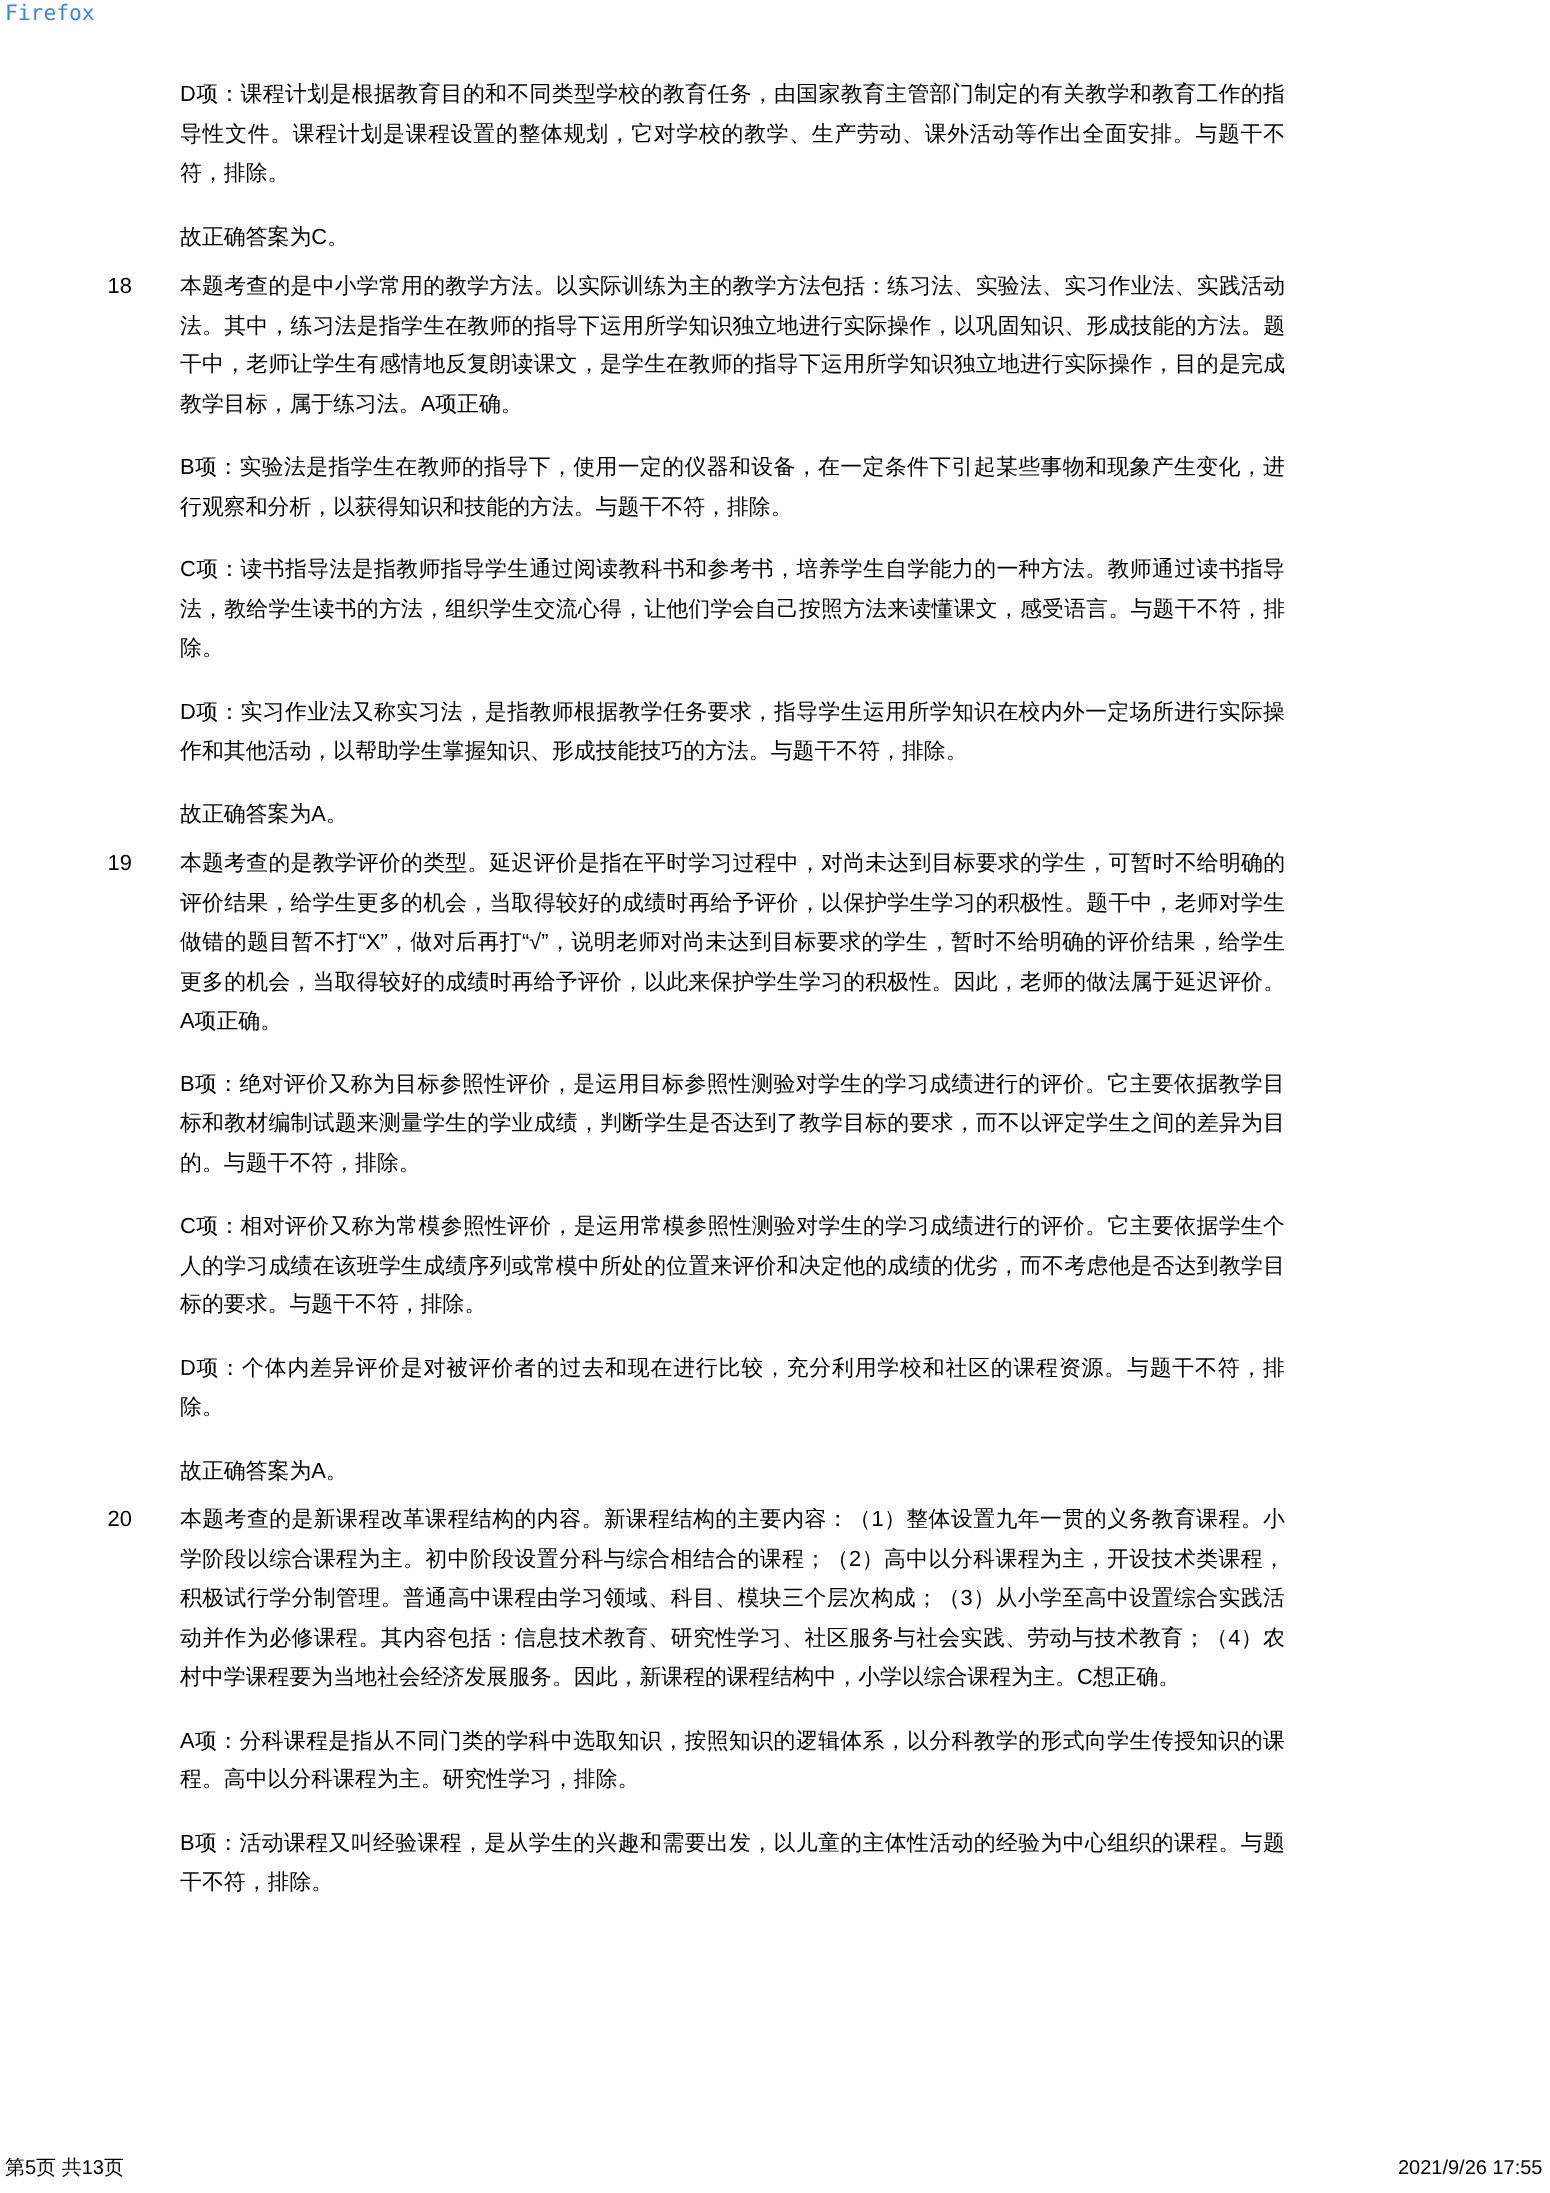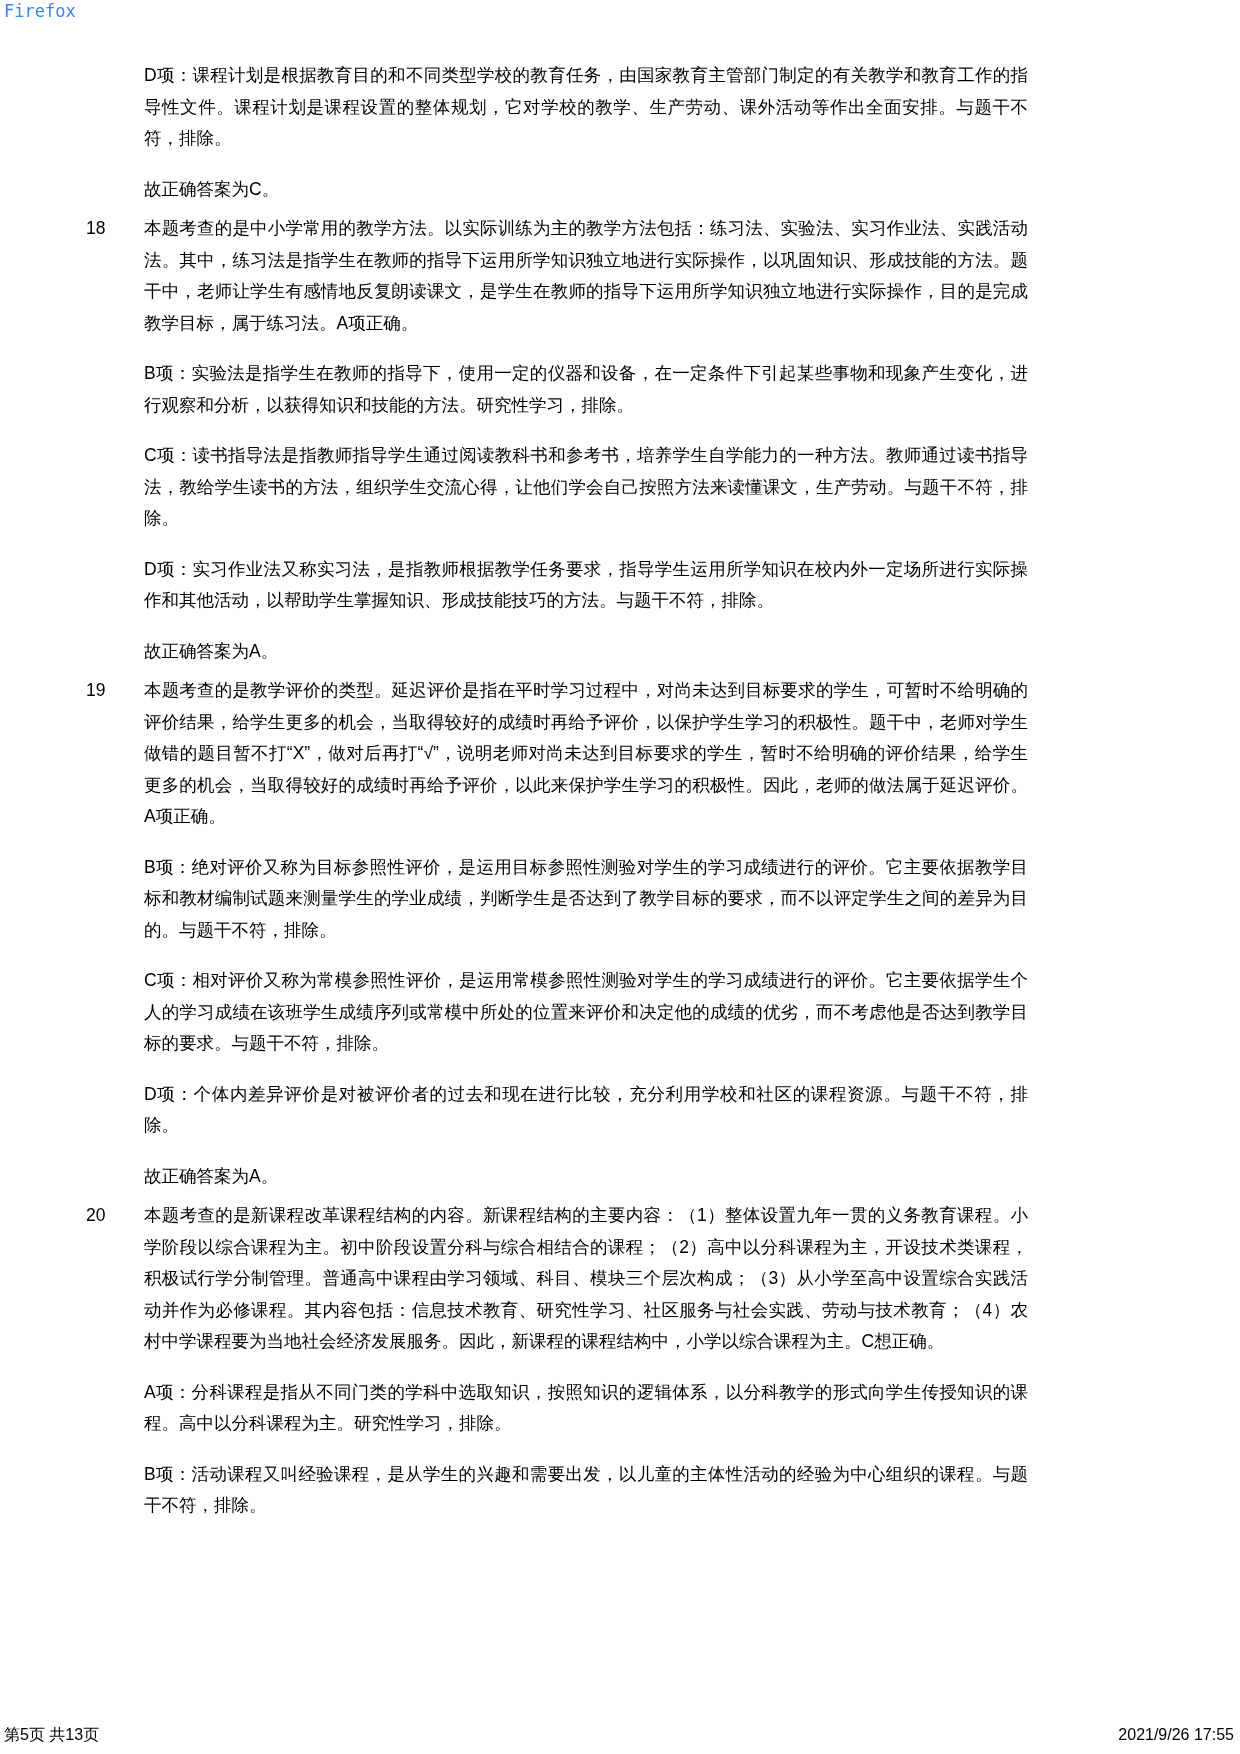--- a/index.html
+++ b/index.html
@@ -127,22 +127,22 @@
 
     <div>
       <p class="para loose first">D项：课程计划是根据教育目的和不同类型学校的教育任务，由国家教育主管部门制定的有关教学和教育工作的指导性文件。课程计划是课程设置的整体规划，它对学校的教学、生产劳动、课外活动等作出全面安排。与题干不符，排除。</p>
       <p class="para loose gap-top">故正确答案为C。</p>
     </div>
 
     <div class="qitem">
       <div class="qnum">18</div>
       <div class="qbody">
         <p class="para para-lead">本题考查的是中小学常用的教学方法。以实际训练为主的教学方法包括：练习法、实验法、实习作业法、实践活动法。其中，练习法是指学生在教师的指导下运用所学知识独立地进行实际操作，以巩固知识、形成技能的方法。题干中，老师让学生有感情地反复朗读课文，是学生在教师的指导下运用所学知识独立地进行实际操作，目的是完成教学目标，属于练习法。A项正确。</p>
-        <p class="para">B项：实验法是指学生在教师的指导下，使用一定的仪器和设备，在一定条件下引起某些事物和现象产生变化，进行观察和分析，以获得知识和技能的方法。研究性学习，排除。</p>
-        <p class="para">C项：读书指导法是指教师指导学生通过阅读教科书和参考书，培养学生自学能力的一种方法。教师通过读书指导法，教给学生读书的方法，组织学生交流心得，让他们学会自己按照方法来读懂课文，生产劳动。与题干不符，排除。</p>
+        <p class="para">B项：实验法是指学生在教师的指导下，使用一定的仪器和设备，在一定条件下引起某些事物和现象产生变化，进行观察和分析，以获得知识和技能的方法。与题干不符，排除。</p>
+        <p class="para">C项：读书指导法是指教师指导学生通过阅读教科书和参考书，培养学生自学能力的一种方法。教师通过读书指导法，教给学生读书的方法，组织学生交流心得，让他们学会自己按照方法来读懂课文，感受语言。与题干不符，排除。</p>
         <p class="para">D项：实习作业法又称实习法，是指教师根据教学任务要求，指导学生运用所学知识在校内外一定场所进行实际操作和其他活动，以帮助学生掌握知识、形成技能技巧的方法。与题干不符，排除。</p>
         <p class="para">故正确答案为A。</p>
       </div>
     </div>
 
     <div class="qitem">
       <div class="qnum">19</div>
       <div class="qbody">
         <p class="para para-lead">本题考查的是教学评价的类型。延迟评价是指在平时学习过程中，对尚未达到目标要求的学生，可暂时不给明确的评价结果，给学生更多的机会，当取得较好的成绩时再给予评价，以保护学生学习的积极性。题干中，老师对学生做错的题目暂不打“X”，做对后再打“√”，说明老师对尚未达到目标要求的学生，暂时不给明确的评价结果，给学生更多的机会，当取得较好的成绩时再给予评价，以此来保护学生学习的积极性。因此，老师的做法属于延迟评价。A项正确。</p>
         <p class="para">B项：绝对评价又称为目标参照性评价，是运用目标参照性测验对学生的学习成绩进行的评价。它主要依据教学目标和教材编制试题来测量学生的学业成绩，判断学生是否达到了教学目标的要求，而不以评定学生之间的差异为目的。与题干不符，排除。</p>

